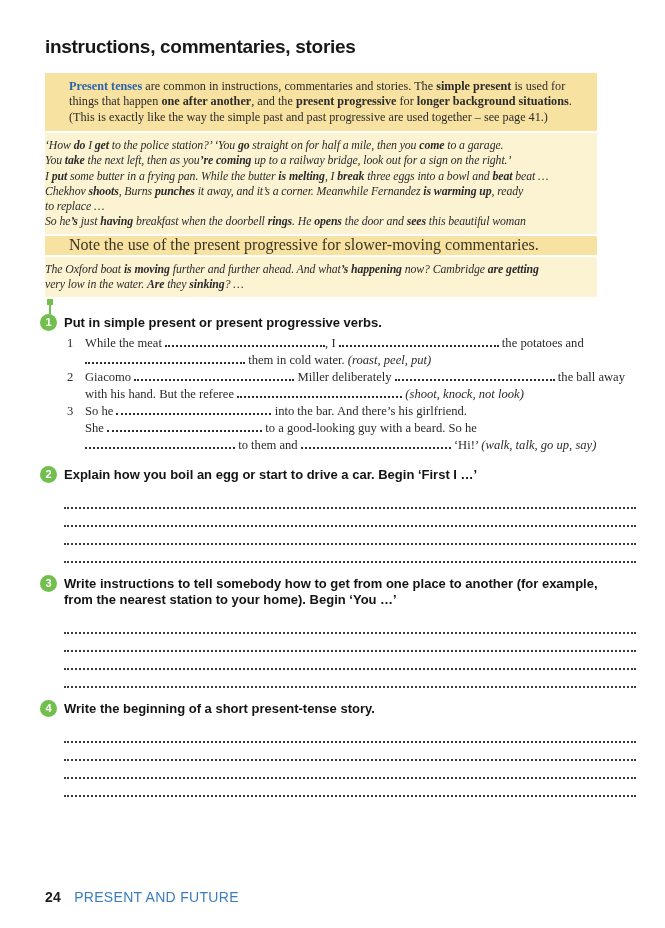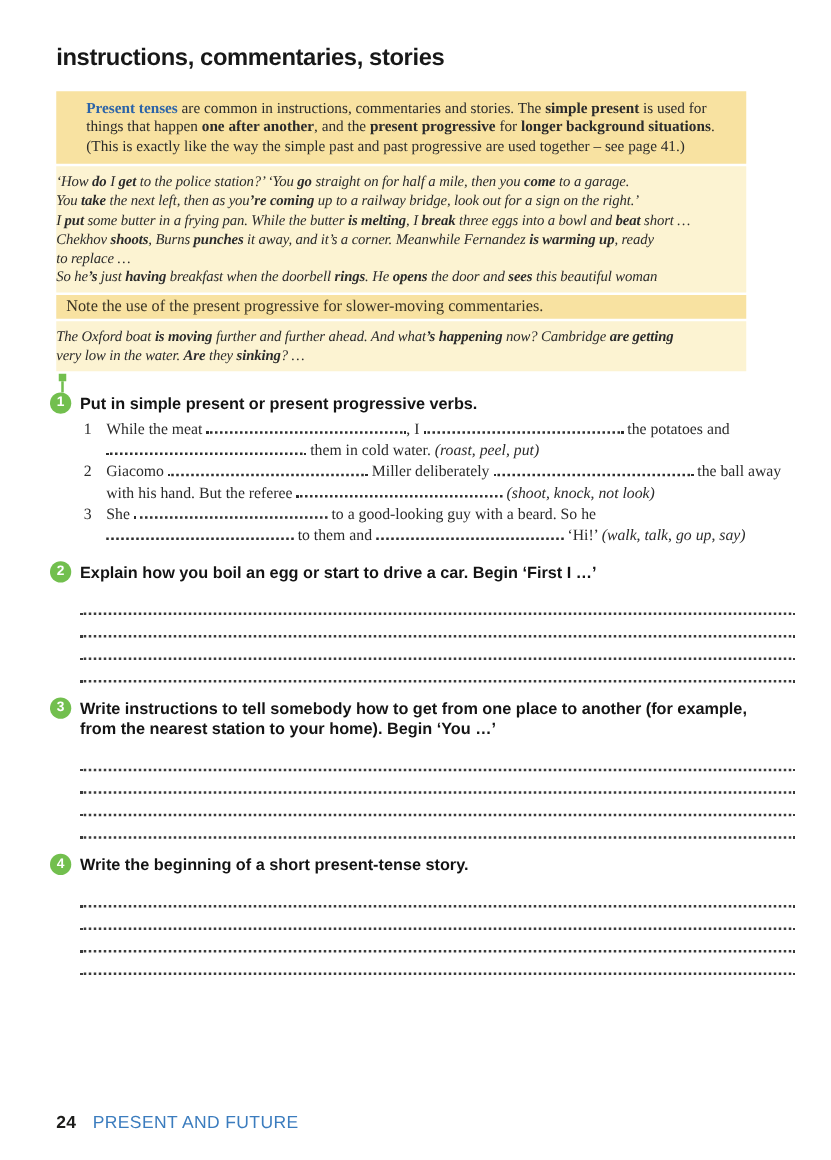--- a/index.html
+++ b/index.html
@@ -36,22 +36,22 @@
   .cream{
     background:#fcf3d2;
     padding:5px 0;
     font-style:italic;
     font-size:11.8px;
     line-height:15.2px;
     letter-spacing:-0.1px;
   }
   .note{
     background:#f8e2a1;
-    padding:2px 8px;
-    font-size:13px;
+    padding:2px 24px;
+    font-size:16px;
     line-height:14.5px;
     color:#3a3425;
   }
   .blue-bold{color:#2b63a8;}
   .stem{
     position:relative;
     height:15px;width:6px;
     margin-left:2px;
   }
   .stem::before{
@@ -125,21 +125,21 @@
   <h1 class="title">instructions, commentaries, stories</h1>
 
   <section class="box intro">
     <p><span class="blue-bold" style="font-weight: bold;">Present tenses</span><span> are common in instructions, commentaries and stories. The </span><span style="font-weight: bold;">simple present</span><span> is used for things that happen </span><span style="font-weight: bold;">one after another</span><span>, and the </span><span style="font-weight: bold;">present progressive</span><span> for </span><span style="font-weight: bold;">longer background situations</span><span>. (This is exactly like the way the simple past and past progressive are used together – see page 41.)</span></p>
   </section>
 
   <section class="box cream">
     <div>
         <div class="rline"><span>‘How </span><span style="font-weight: bold;">do</span><span> I </span><span style="font-weight: bold;">get</span><span> to the police station?’  ‘You </span><span style="font-weight: bold;">go</span><span> straight on for half a mile, then you </span><span style="font-weight: bold;">come</span><span> to a garage.</span></div>
         <div class="rline"><span>You </span><span style="font-weight: bold;">take</span><span> the next left, then as you</span><span style="font-weight: bold;">’re coming</span><span> up to a railway bridge, look out for a sign on the right.’</span></div>
-        <div class="rline"><span>I </span><span style="font-weight: bold;">put</span><span> some butter in a frying pan. While the butter </span><span style="font-weight: bold;">is melting</span><span>, I </span><span style="font-weight: bold;">break</span><span> three eggs into a bowl and </span><span style="font-weight: bold;">beat</span><span> short …</span></div>
+        <div class="rline"><span>I </span><span style="font-weight: bold;">put</span><span> some butter in a frying pan. While the butter </span><span style="font-weight: bold;">is melting</span><span>, I </span><span style="font-weight: bold;">break</span><span> three eggs into a bowl and </span><span style="font-weight: bold;">beat</span><span> beat …</span></div>
         <div class="rline"><span>Chekhov </span><span style="font-weight: bold;">shoots</span><span>, Burns </span><span style="font-weight: bold;">punches</span><span> it away, and it’s a corner. Meanwhile Fernandez </span><span style="font-weight: bold;">is warming up</span><span>, ready</span></div>
         <div class="rline"><span>to replace …</span></div>
         <div class="rline"><span>So he</span><span style="font-weight: bold;">’s</span><span> just </span><span style="font-weight: bold;">having</span><span> breakfast when the doorbell </span><span style="font-weight: bold;">rings</span><span>. He </span><span style="font-weight: bold;">opens</span><span> the door and </span><span style="font-weight: bold;">sees</span><span> this beautiful woman</span></div>
       </div>
   </section>
 
   <section class="box note">
     <p>Note the use of the present progressive for slower-moving commentaries.</p>
   </section>
 
@@ -168,20 +168,21 @@
             <div class="item">
               <span class="item-num">2</span>
               <div class="item-text">
                 <div><span>Giacomo </span><span class="blank" style="width: 160px;"></span><span> Miller deliberately </span><span class="blank" style="width: 160px;"></span><span> the ball away</span></div>
                 <div><span>with his hand. But the referee </span><span class="blank" style="width: 165px;"></span><span> </span><span class="hint">(shoot, knock, not look)</span></div>
               </div>
             </div>
             <div class="item">
               <span class="item-num">3</span>
               <div class="item-text">
+                <div><span>So he </span><span class="blank" style="width: 155px;"></span><span> into the bar. And there’s his girlfriend.</span></div>
                 <div><span>She </span><span class="blank" style="width: 155px;"></span><span> to a good-looking guy with a beard. So he</span></div>
                 <div><span class="blank" style="width: 150px;"></span><span> to them and </span><span class="blank" style="width: 150px;"></span><span> ‘Hi!’ </span><span class="hint">(walk, talk, go up, say)</span></div>
               </div>
             </div>
           </div>
         </div>
       </div>
       <div class="exercise">
         <span class="circle">2</span>
         <div class="ex-body">

